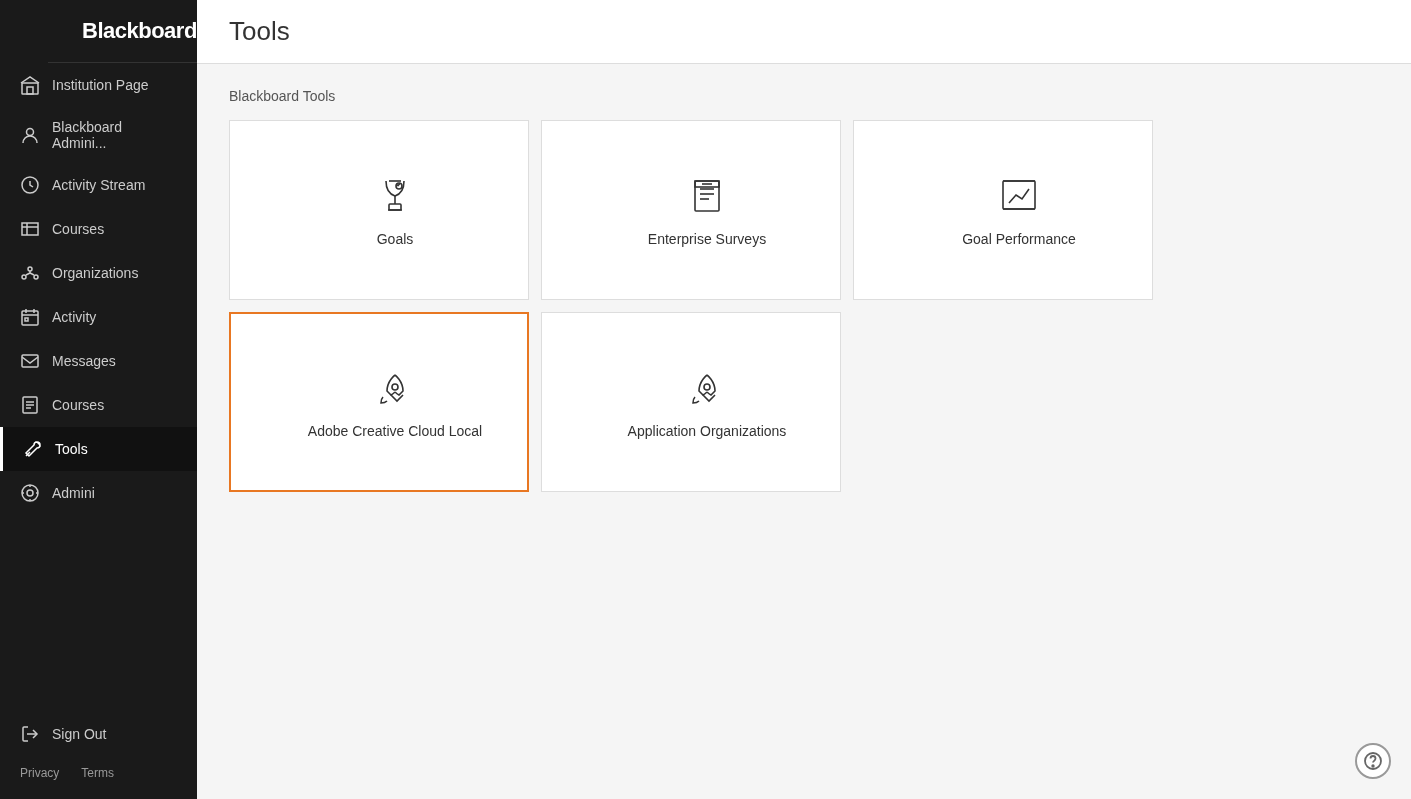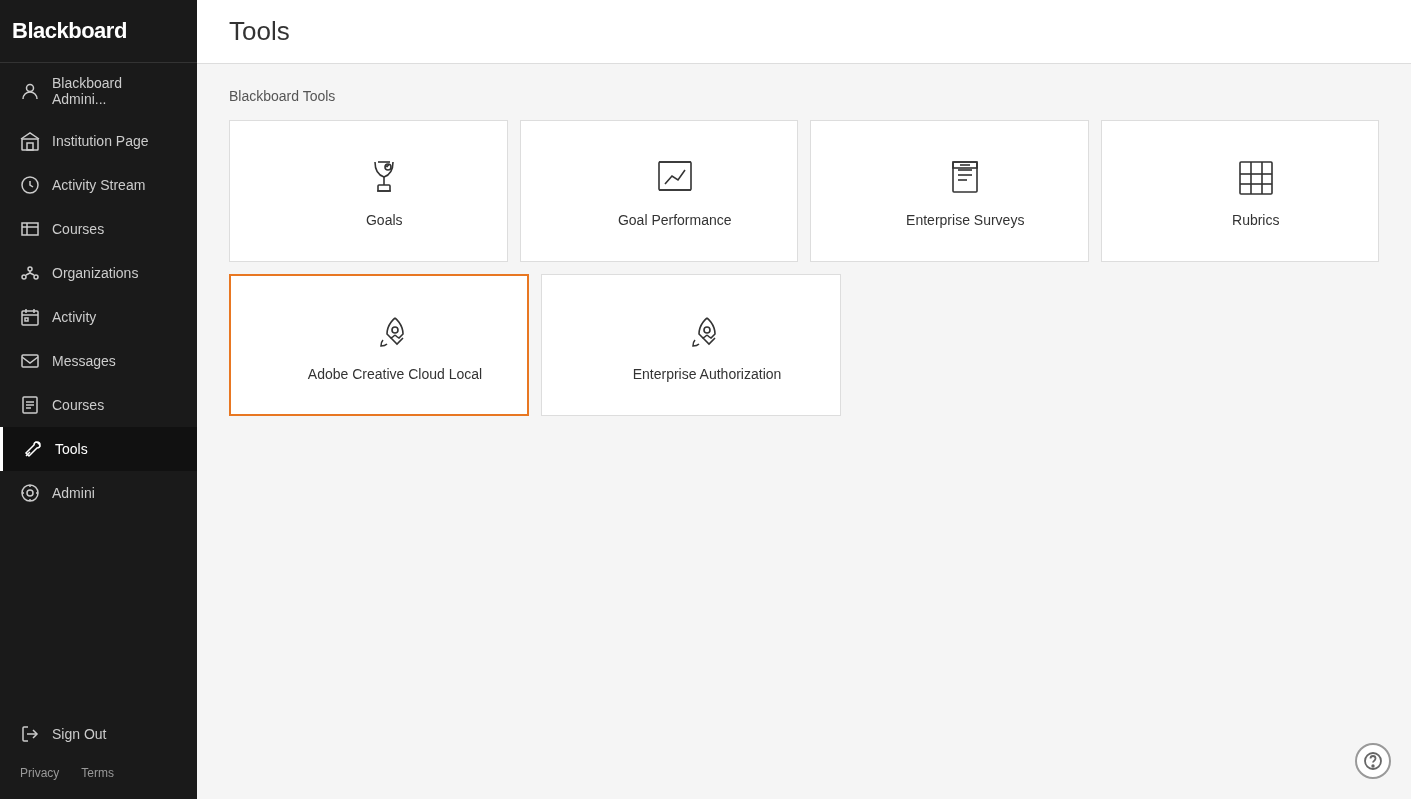--- a/index.html
+++ b/index.html
@@ -10,22 +10,23 @@
       width: 197px;
       min-width: 197px;
       background: #1a1a1a;
       color: #fff;
       display: flex;
       flex-direction: column;
       height: 799px;
     }
 
     #sidebar .brand {
-      padding: 18px 12px;
+      padding: 18px 34px;
       border-bottom: 1px solid #333;
+      margin-left: 48px;
     }
 
     #sidebar .brand-text {
       font-size: 22px;
       font-weight: 700;
       color: #fff;
       letter-spacing: -0.5px;
     }
 
     .nav-item {
@@ -104,21 +105,21 @@
     .tools-grid-row {
       display: flex;
       gap: 12px;
       margin-bottom: 12px;
     }
 
     .tool-card {
       background: #fff;
       border: 1px solid #ddd;
       width: 300px;
-      height: 142px;
+      height: 180px;
       display: flex;
       flex-direction: column;
       align-items: center;
       justify-content: center;
       gap: 10px;
       cursor: pointer;
       transition: border-color 0.15s;
       padding-left: 32px;
     }
     .tool-card.highlighted {
@@ -163,36 +164,36 @@
 <body>
 
 <div id="sidebar">
   <div class="brand">
     <span class="brand-text">Blackboard</span>
   </div>
 
   <div class="nav-item">
     <span class="nav-icon">
       <svg width="20" height="20" viewBox="0 0 20 20" fill="none" stroke="#ccc" stroke-width="1.5">
-        <circle cx="10" cy="7" r="3.5"></circle>
-        <path d="M3 18c0-3.866 3.134-7 7-7s7 3.134 7 7"></path>
-      </svg>
-    </span>
-    <span class="nav-label">Blackboard Admini...</span>
-  </div>
-
-  <div class="nav-item">
-    <span class="nav-icon">
-      <svg width="20" height="20" viewBox="0 0 20 20" fill="none" stroke="#ccc" stroke-width="1.5">
         <rect x="2" y="8" width="16" height="11" rx="0.5"></rect>
         <path d="M1 8L10 2l9 6"></path>
         <rect x="7" y="12" width="6" height="7"></rect>
       </svg>
     </span>
     <span class="nav-label">Institution Page</span>
+  </div>
+
+  <div class="nav-item">
+    <span class="nav-icon">
+      <svg width="20" height="20" viewBox="0 0 20 20" fill="none" stroke="#ccc" stroke-width="1.5">
+        <circle cx="10" cy="7" r="3.5"></circle>
+        <path d="M3 18c0-3.866 3.134-7 7-7s7 3.134 7 7"></path>
+      </svg>
+    </span>
+    <span class="nav-label">Blackboard Admini...</span>
   </div>
 
   <div class="nav-item">
     <span class="nav-icon">
       <svg width="20" height="20" viewBox="0 0 20 20" fill="none" stroke="#ccc" stroke-width="1.5">
         <circle cx="10" cy="10" r="8"></circle>
         <path d="M10 6v4l3 2"></path>
       </svg>
     </span>
     <span class="nav-label">Activity Stream</span>
@@ -314,55 +315,43 @@
             <circle cx="26" cy="11" r="3"></circle>
             <path d="M24 9.5l1 1 2-2"></path>
           </svg>
         </span>
         <span class="tool-label">Goals</span>
       </div>
 
       <div class="tool-card">
         <span class="tool-icon">
           <svg width="44" height="44" viewBox="0 0 44 44" fill="none" stroke="#333" stroke-width="1.6">
-            <rect x="6" y="6" width="32" height="28" rx="1"></rect>
-            <path d="M6 34h32"></path>
-            <path d="M12 28l7-8 6 4 7-10"></path>
-            <path d="M6 6h32"></path>
-          </svg>
-        </span>
-        <span class="tool-label">Goal Performance</span>
-      </div>
-
-      <div class="tool-card">
-        <span class="tool-icon">
-          <svg width="44" height="44" viewBox="0 0 44 44" fill="none" stroke="#333" stroke-width="1.6">
             <rect x="10" y="6" width="24" height="30" rx="1"></rect>
             <path d="M15 14h14"></path>
             <path d="M15 19h14"></path>
             <path d="M15 24h9"></path>
             <rect x="10" y="6" width="24" height="6"></rect>
             <path d="M17 9h10"></path>
           </svg>
         </span>
         <span class="tool-label">Enterprise Surveys</span>
       </div>
 
       <div class="tool-card">
         <span class="tool-icon">
           <svg width="44" height="44" viewBox="0 0 44 44" fill="none" stroke="#333" stroke-width="1.6">
-            <rect x="6" y="6" width="32" height="32" rx="1"></rect>
-            <path d="M6 18h32"></path>
-            <path d="M6 28h32"></path>
-            <path d="M17 6v32"></path>
-            <path d="M28 6v32"></path>
-          </svg>
-        </span>
-        <span class="tool-label">Rubrics</span>
-      </div>
+            <rect x="6" y="6" width="32" height="28" rx="1"></rect>
+            <path d="M6 34h32"></path>
+            <path d="M12 28l7-8 6 4 7-10"></path>
+            <path d="M6 6h32"></path>
+          </svg>
+        </span>
+        <span class="tool-label">Goal Performance</span>
+      </div>
+
 
     </div>
 
     <div class="tools-grid-row">
 
       <div class="tool-card highlighted">
         <span class="tool-icon">
           <svg width="44" height="44" viewBox="0 0 44 44" fill="none" stroke="#333" stroke-width="1.6">
             <path d="M22 8c0 0-8 6-8 16l4 4c2-1 3-2 4-3"></path>
             <path d="M22 8c0 0 8 6 8 16l-4 4c-2-1-3-2-4-3"></path>
@@ -377,21 +366,21 @@
       <div class="tool-card">
         <span class="tool-icon">
           <svg width="44" height="44" viewBox="0 0 44 44" fill="none" stroke="#333" stroke-width="1.6">
             <path d="M22 8c0 0-8 6-8 16l4 4c2-1 3-2 4-3"></path>
             <path d="M22 8c0 0 8 6 8 16l-4 4c-2-1-3-2-4-3"></path>
             <path d="M18 28l6 6 6-6"></path>
             <circle cx="22" cy="20" r="3"></circle>
             <path d="M14 34c-2 2-4 2-6 2 0-2 0-4 2-6"></path>
           </svg>
         </span>
-        <span class="tool-label">Enterprise Authorization</span>
+        <span class="tool-label">Application Organizations</span>
       </div>
 
     </div>
   </div>
 </div>
 
 <div class="help-btn">
   <svg width="18" height="18" viewBox="0 0 18 18" fill="none" stroke="#666" stroke-width="1.8">
     <circle cx="9" cy="9" r="8"></circle>
     <path d="M6.5 6.5a2.5 2.5 0 015 0c0 2-2.5 2.5-2.5 4"></path>

